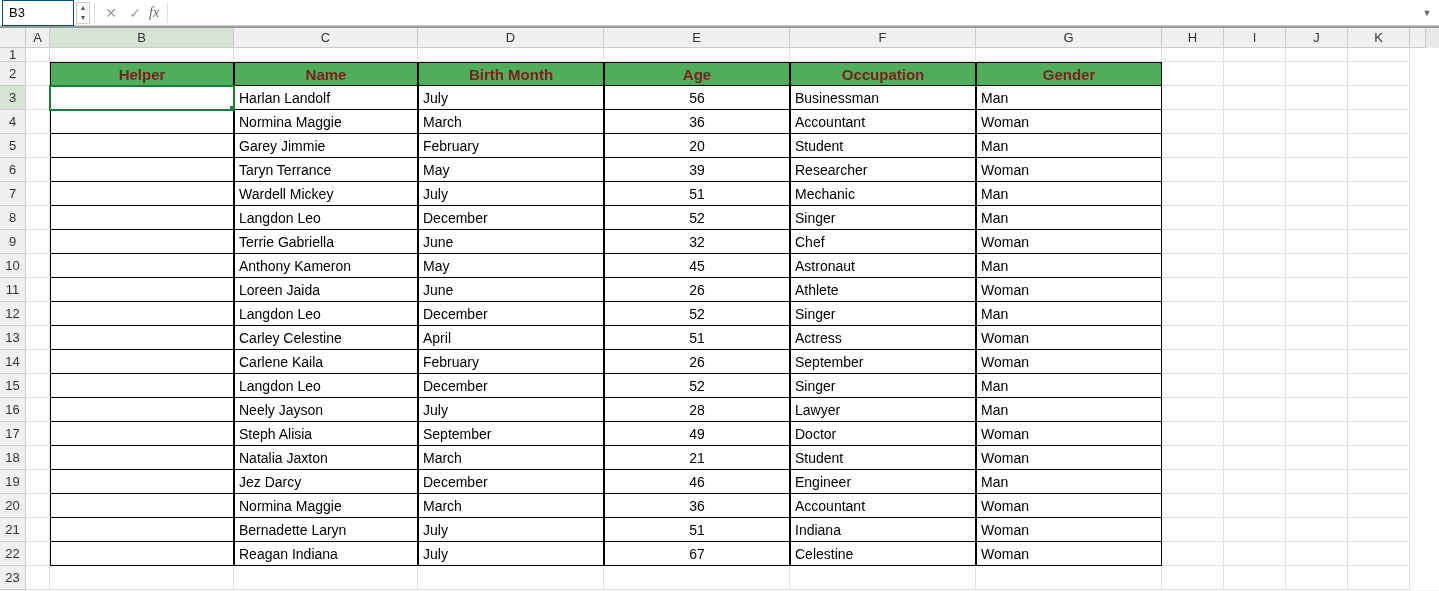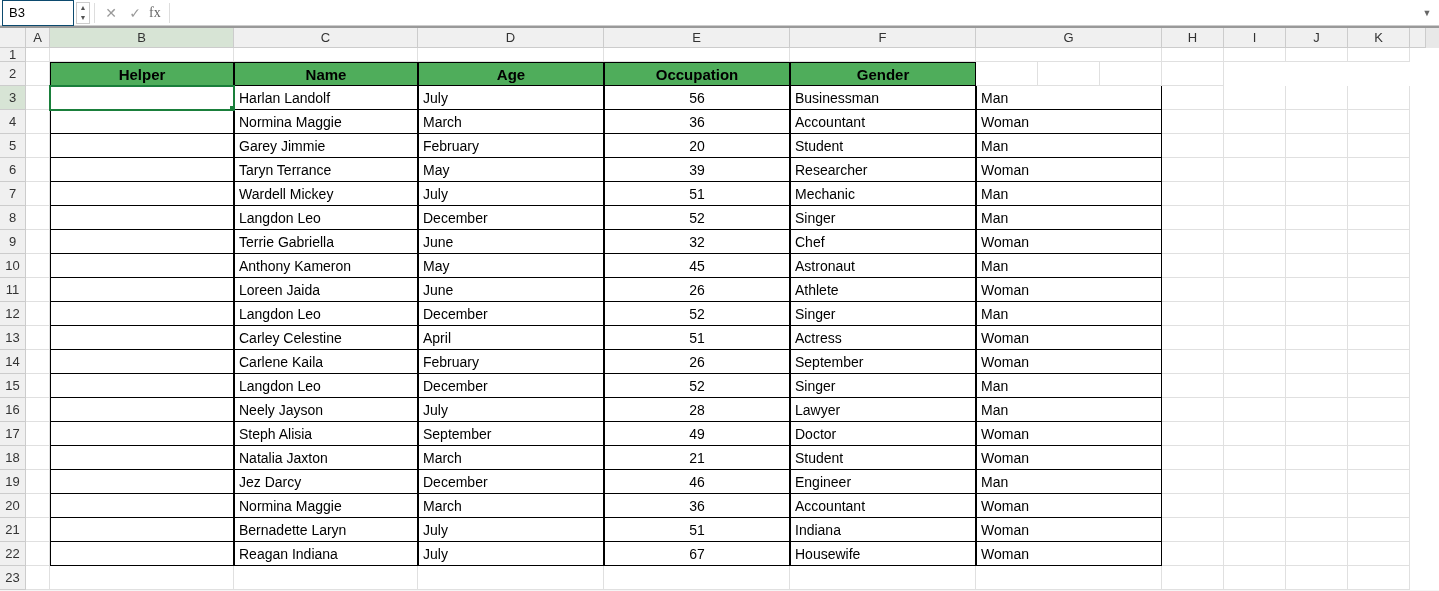--- a/index.html
+++ b/index.html
@@ -55,20 +55,21 @@
       width: 20px;
       height: 20px;
       display: flex;
       align-items: center;
       justify-content: center;
       color: #999;
       font-size: 14px;
       margin: 0 2px;
     }
     .fx-label {
+      font-style: italic;
       font-family: 'Times New Roman', serif;
       font-size: 14px;
       color: #666;
       margin: 0 4px 0 2px;
     }
     .formula-input {
       flex: 1;
       border: none;
       outline: none;
       padding: 2px 6px;
@@ -151,21 +152,21 @@
     .row:first-child .cell {
        height: 14px;
        line-height: 14px;
     }
     .row.r1 { height: 14px; }
     .row.r1 .row-header { line-height: 14px; }
     
     
     .th-cell {
       background: #4FAD5B;
-      color: #000000;
+      color: #7f1d1d;
       font-weight: bold;
       text-align: center;
       border: 1px solid #000;
       font-size: 15px;
     }
     
     
     .data-cell {
       border: 1px solid #000;
       border-top: none;
@@ -266,20 +267,21 @@
         <div class="cell cH"></div>
         <div class="cell cI"></div>
         <div class="cell cJ"></div>
         <div class="cell cK"></div>
       </div>
       <div class="row">
         <div class="row-header">2</div>
         <div class="cell cA"></div>
         <div class="cell cB th-cell">Helper</div>
         <div class="cell cC th-cell">Name</div>
+        <div class="cell cD th-cell">Birth Month</div>
         <div class="cell cE th-cell">Age</div>
         <div class="cell cF th-cell">Occupation</div>
         <div class="cell cG th-cell">Gender</div>
         <div class="cell cH"></div>
         <div class="cell cI"></div>
         <div class="cell cJ"></div>
         <div class="cell cK"></div>
       </div>
       <div class="row">
         <div class="row-header active">3</div>
@@ -547,21 +549,21 @@
         <div class="cell cJ"></div>
         <div class="cell cK"></div>
       </div>
       <div class="row">
         <div class="row-header">22</div>
         <div class="cell cA"></div>
         <div class="cell cB data-cell"></div>
         <div class="cell cC data-cell">Reagan Indiana</div>
         <div class="cell cD data-cell">July</div>
         <div class="cell cE data-cell num">67</div>
-        <div class="cell cF data-cell">Housewife</div>
+        <div class="cell cF data-cell">Celestine</div>
         <div class="cell cG data-cell">Woman</div>
         <div class="cell cH"></div>
         <div class="cell cI"></div>
         <div class="cell cJ"></div>
         <div class="cell cK"></div>
       </div>
       <div class="row">
         <div class="row-header">23</div>
         <div class="cell cA"></div>
         <div class="cell cB"></div>

